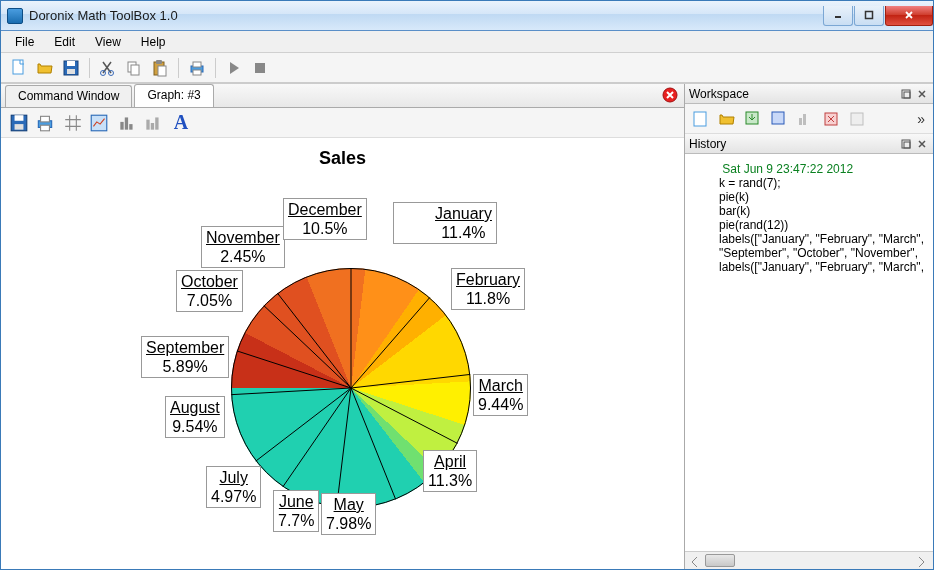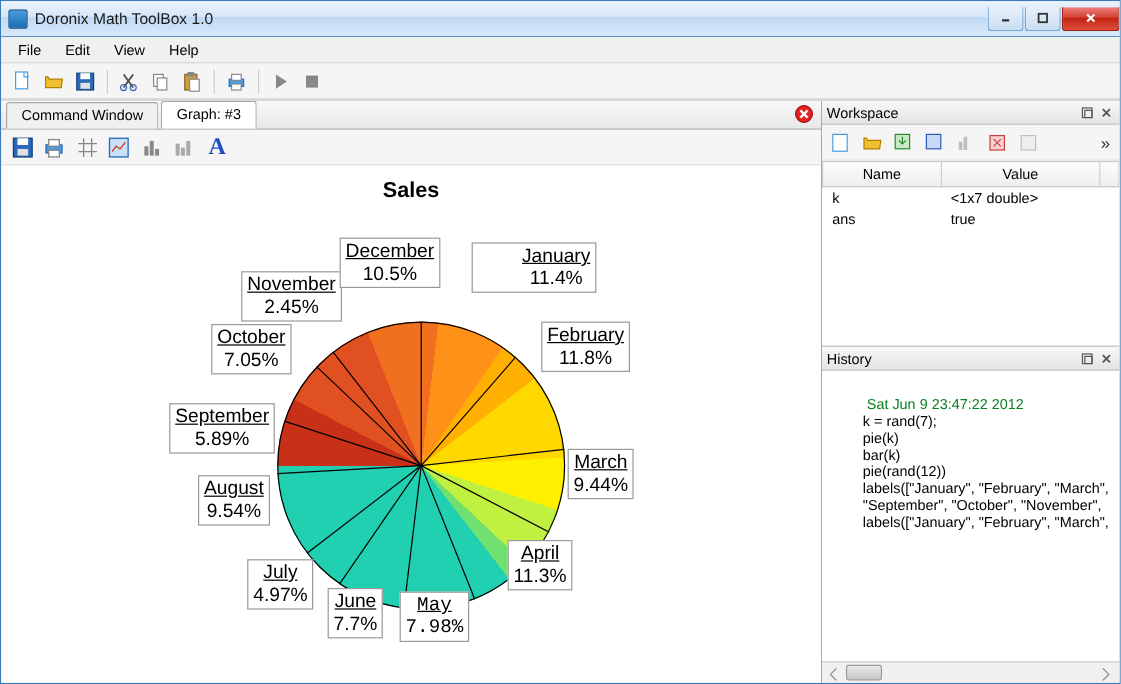--- a/index.html
+++ b/index.html
@@ -34,21 +34,21 @@
 .right { width: 248px; display: flex; flex-direction: column; background: #f0f0f0; }
 .panel-header { height: 20px; background: linear-gradient(#f8f8f8, #e4e4e4); border-bottom: 1px solid #bbb; display: flex; align-items: center; padding: 0 4px; font-size: 12px; }
 .panel-header .spacer { flex: 1; }
 .panel-header .pbtn { width: 14px; height: 14px; display: flex; align-items: center; justify-content: center; margin-left: 2px; cursor: default; }
 .ws-toolbar { height: 30px; background: #f5f5f5; display: flex; align-items: center; padding: 0 4px; gap: 2px; border-bottom: 1px solid #ddd; }
 .ws-table { flex: 0 0 155px; background: #fff; border-bottom: 1px solid #bbb; overflow: hidden; }
 .ws-table table { width: 100%; border-collapse: collapse; font-size: 12px; }
 .ws-table th { background: linear-gradient(#fdfdfd, #ededed); border: 1px solid #ccc; padding: 3px; font-weight: normal; text-align: center; }
 .ws-table td { padding: 2px 8px; }
 .history { flex: 1; display: flex; flex-direction: column; overflow: hidden; }
-.history-body { flex: 1; background: #fff; padding: 21px 6px; font-size: 12px; overflow: hidden; position: relative; }
+.history-body { flex: 1; background: #fff; padding: 8px 6px; font-size: 12px; overflow: hidden; position: relative; }
 .hist-date { color: #0a8020; }
 .hist-cmd { padding-left: 28px; color: #000; white-space: nowrap; overflow: hidden; }
 .hist-arrow { display: inline-block; width: 12px; color: #555; }
 .hscroll { height: 18px; background: #f0f0f0; border-top: 1px solid #ccc; position: relative; }
 .hscroll .thumb { position: absolute; left: 20px; top: 2px; width: 30px; height: 13px; background: linear-gradient(#e8e8e8, #c8c8c8); border: 1px solid #999; border-radius: 2px; }
 .divider-line { stroke: #000; stroke-width: 1; }
 </style>
 </head>
 <body>
 
@@ -221,21 +221,21 @@
               <line x1="120" y1="120" x2="5.882539516889949" y2="82.88928439270111" class="divider-line"></line>
               <line x1="120" y1="120" x2="32.79567520140937" y2="37.56574900915329" class="divider-line"></line>
               <line x1="120" y1="120" x2="46.46366271960662" y2="25.171696738873223" class="divider-line"></line>
             </svg>
         </div>
         <div id="labels">
             <div class="slice-label" style="left: 392px; top: 64px; padding-left: 41px;"><u>January</u>11.4%</div>
             <div class="slice-label" style="left: 450px; top: 130px;"><u>February</u>11.8%</div>
             <div class="slice-label" style="left: 472px; top: 236px;"><u>March</u>9.44%</div>
             <div class="slice-label" style="left: 422px; top: 312px;"><u>April</u>11.3%</div>
-            <div class="slice-label" style="left: 332px; top: 355px; font-family: Liberation Mono, monospace;"><u>May</u>7.98%</div>
+            <div class="slice-label" style="left: 320px; top: 355px;"><u>May</u>7.98%</div>
             <div class="slice-label" style="left: 272px; top: 352px;"><u>June</u>7.7%</div>
             <div class="slice-label" style="left: 205px; top: 328px;"><u>July</u>4.97%</div>
             <div class="slice-label" style="left: 164px; top: 258px;"><u>August</u>9.54%</div>
             <div class="slice-label" style="left: 140px; top: 198px;"><u>September</u>5.89%</div>
             <div class="slice-label" style="left: 175px; top: 132px;"><u>October</u>7.05%</div>
             <div class="slice-label" style="left: 200px; top: 88px;"><u>November</u>2.45%</div>
             <div class="slice-label" style="left: 282px; top: 60px;"><u>December</u>10.5%</div>
           </div>
       </div>
     </div>
@@ -290,43 +290,20 @@
               <path d="M6 6 L12 12 M12 6 L6 12" stroke="#c04040"></path>
             </svg>
           </div>
         <div class="tbtn" style="opacity:0.5">
             <svg width="18" height="18">
               <rect x="3" y="3" width="12" height="12" fill="#e8e8e8" stroke="#888"></rect>
             </svg>
           </div>
         <span style="flex:1"></span>
         <span style="font-size:14px;color:#333;padding:0 4px;cursor:default">»</span>
-      </div>
-      <div class="ws-table">
-        <table>
-          <thead>
-              <tr>
-            <th style="width:40%">Name</th>
-            <th>Value</th>
-            <th style="width:12px"></th>
-          </tr>
-            </thead>
-          <tbody id="ws-rows">
-              <tr>
-                <td>k</td>
-                <td>&lt;1x7 double&gt;</td>
-                <td></td>
-              </tr>
-              <tr>
-                <td>ans</td>
-                <td>true</td>
-                <td></td>
-              </tr>
-            </tbody>
-        </table>
       </div>
 
       <div class="history">
         <div class="panel-header">
           <span>History</span>
           <span class="spacer"></span>
           <span class="pbtn">
               <svg width="10" height="10" viewBox="0 0 10 10">
                 <rect x="1" y="1" width="8" height="8" fill="none" stroke="#555"></rect>
                 <rect x="3" y="3" width="6" height="6" fill="none" stroke="#555"></rect>

